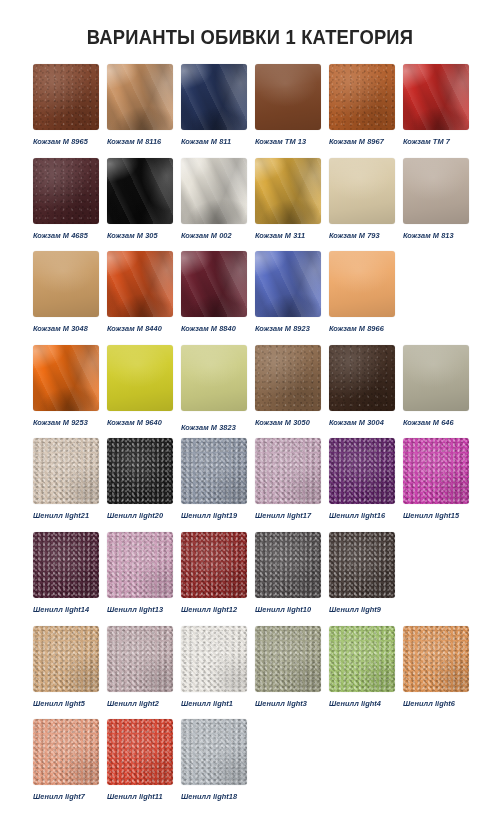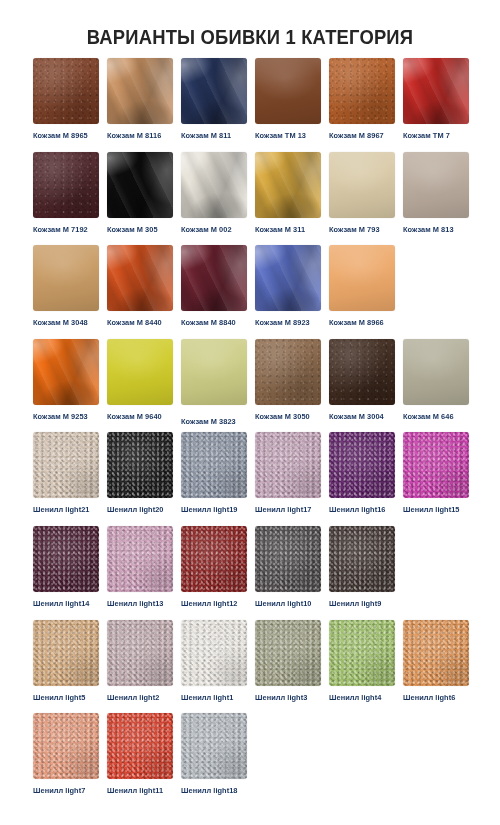--- a/index.html
+++ b/index.html
@@ -34,23 +34,24 @@
     font-weight: bold;
     letter-spacing: 0.2px;
     color: #252525;
     transform: scaleX(0.92);
     transform-origin: center top;
     white-space: nowrap;
   }
   
   .swatch-grid {
     position: absolute;
-    top: 58px;
+    top: 64px;
     left: 33px;
     width: 440px;
+    font-style: italic;
   }
   .swatch-row {
     display: flex;
     gap: 8px;
     height: 93.6px;
   }
   .swatch-cell {
     width: 66px;
     flex: 0 0 66px;
   }
@@ -188,21 +189,21 @@
           <div class="swatch-label" style="color: rgb(24, 51, 94);">Кожзам М 8967</div>
         </div>
         <div class="swatch-cell">
           <div class="swatch-tile tex-drape" style="background-color: rgb(198, 42, 38);"></div>
           <div class="swatch-label" style="color: rgb(24, 51, 94);">Кожзам ТМ 7</div>
         </div>
       </div>
       <div class="swatch-row">
         <div class="swatch-cell">
           <div class="swatch-tile tex-grain" style="background-color: rgb(74, 31, 35);"></div>
-          <div class="swatch-label" style="color: rgb(24, 51, 94);">Кожзам М 7192</div>
+          <div class="swatch-label" style="color: rgb(24, 51, 94);">Кожзам М 4685</div>
         </div>
         <div class="swatch-cell">
           <div class="swatch-tile tex-drape" style="background-color: rgb(13, 13, 13);"></div>
           <div class="swatch-label" style="color: rgb(24, 51, 94);">Кожзам М 305</div>
         </div>
         <div class="swatch-cell">
           <div class="swatch-tile tex-drape" style="background-color: rgb(230, 226, 216);"></div>
           <div class="swatch-label" style="color: rgb(24, 51, 94);">Кожзам М 002</div>
         </div>
         <div class="swatch-cell">

